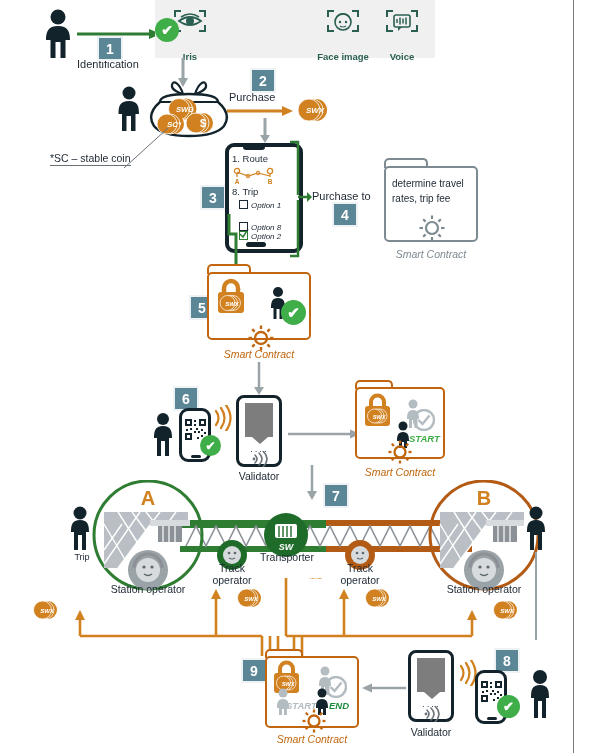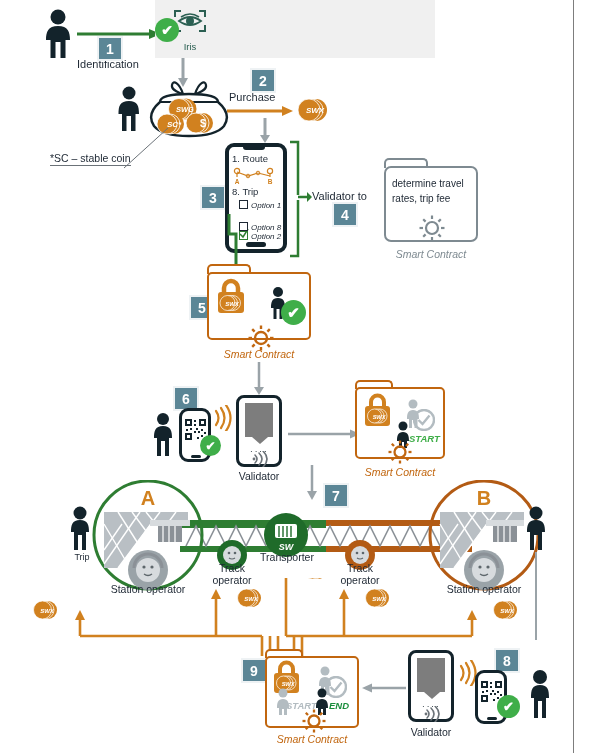--- a/index.html
+++ b/index.html
@@ -7,21 +7,21 @@
        font-family:"Liberation Sans",sans-serif;color:#1d2733;}
   .stage{position:absolute;left:0;top:0;width:594px;height:753px;}
   .abs{position:absolute;}
   .lbl{font-size:10.5px;color:#1d2733;white-space:nowrap;}
   .lbl-sm{font-size:9px;}
   .badge{width:22px;height:21px;background:#5b8696;color:#ffffff;
          font-size:14px;font-weight:bold;display:flex;align-items:center;
          justify-content:center;box-shadow:0 0 0 2px #eef2f4;}
   .biorow{position:absolute;left:155px;top:0;width:280px;height:58px;background:#f0f0f0;}
   .bio{position:absolute;width:62px;text-align:center;}
-  .bio .cap{font-size:9.5px;color:#2b5f52;margin-top:1px;}
+  .bio .cap{font-size:9.5px;color:#2b5f52;margin-top:11px;font-weight:bold;}
   .greenchk{border-radius:50%;background:#3fae49;display:flex;align-items:center;
             justify-content:center;color:#fff;font-weight:bold;}
   .rightline{position:absolute;left:573px;top:0;width:1px;height:753px;background:#7d7d7d;}
   .folder-or{box-sizing:border-box;border:2.5px solid #c1660f;border-radius:5px;background:#fff;}
   .folder-gy{box-sizing:border-box;border:2px solid #7e8a91;border-radius:5px;background:#fff;}
   .tab-or{box-sizing:border-box;border:2.5px solid #c1660f;border-bottom:none;
           border-radius:5px 5px 0 0;background:#fff;}
   .tab-gy{box-sizing:border-box;border:2px solid #7e8a91;border-bottom:none;
           border-radius:5px 5px 0 0;background:#fff;}
   .sc-cap-or{font-size:10.5px;font-style:italic;color:#c1660f;text-align:center;white-space:nowrap;}
@@ -69,21 +69,56 @@
         <path d="M20 15 q11 -8 22 0 q-11 8 -22 0 Z" fill="none" stroke="#2b5f52" stroke-width="1.8"></path>
         <circle cx="31" cy="15" r="4" fill="#2b5f52"></circle>
         <path d="M22 11 q9 -6 18 0" stroke="#2b5f52" stroke-width="1.6" fill="none"></path>
       </svg>
       <div class="cap">Iris</div>
     </div>
 
     <div class="greenchk abs" style="left:0px;top:18px;width:24px;height:24px;font-size:14px;">✔</div>
 
 
-
+    <div class="bio" style="left:157px;top:6px;">
+      <svg width="62" height="30">
+        <g stroke="#2b5f52" stroke-width="2" fill="none" stroke-linecap="square">
+          <path d="M21 5 h-5 v5"></path>
+            <path d="M41 5 h5 v5"></path>
+          <path d="M21 25 h-5 v-5"></path>
+            <path d="M41 25 h5 v-5"></path>
+        </g>
+        <circle cx="31" cy="16" r="8" fill="none" stroke="#2b5f52" stroke-width="1.6"></circle>
+        <path d="M23.5 12 q7.5 -7 15 0 q-2 -5 -7.5 -5 q-5.5 0 -7.5 5 Z" fill="#2b5f52"></path>
+        <circle cx="28" cy="16" r="1.2" fill="#2b5f52"></circle>
+        <circle cx="34" cy="16" r="1.2" fill="#2b5f52"></circle>
+        <path d="M28 20 q3 2 6 0" stroke="#2b5f52" stroke-width="1.2" fill="none"></path>
+      </svg>
+      <div class="cap">Face image</div>
+    </div>
+
+    <div class="bio" style="left:216px;top:6px;">
+      <svg width="62" height="30">
+        <g stroke="#2b5f52" stroke-width="2" fill="none" stroke-linecap="square">
+          <path d="M21 5 h-5 v5"></path>
+            <path d="M41 5 h5 v5"></path>
+          <path d="M21 25 h-5 v-5"></path>
+            <path d="M41 25 h5 v-5"></path>
+        </g>
+        <rect x="23" y="9" width="16" height="12" rx="2" fill="none" stroke="#2b5f52" stroke-width="1.6"></rect>
+        <path d="M27 21 l0 4 l4 -4" fill="#2b5f52"></path>
+        <g stroke="#2b5f52" stroke-width="1.5">
+          <line x1="26" y1="13" x2="26" y2="17"></line>
+          <line x1="29" y1="11.5" x2="29" y2="18.5"></line>
+          <line x1="32" y1="12.5" x2="32" y2="17.5"></line>
+          <line x1="35" y1="11.5" x2="35" y2="18.5"></line>
+        </g>
+      </svg>
+      <div class="cap">Voice</div>
+    </div>
   </div>
 
   <svg class="abs" style="left:176px;top:58px;" width="14" height="30">
     <line x1="7" y1="0" x2="7" y2="21" stroke="#9aa3a8" stroke-width="3"></line>
     <polygon points="2,20 12,20 7,29" fill="#9aa3a8"></polygon>
   </svg>
 
   <svg class="abs" style="left:112px;top:85px;" width="34" height="48">
     <circle cx="17" cy="8" r="6.5" fill="#13232b"></circle>
     <path d="M17 16 C8 16 6.5 21 6.5 29 L10 29 L10 46 L14.5 46 L14.5 31 L19 31 L19 46 L23.5 46 L23.5 29 L27 29 C27 21 25.5 16 17 16 Z" fill="#13232b"></path>
@@ -137,21 +172,21 @@
     <text x="21" y="18" font-family="Liberation Sans, sans-serif" font-size="8" font-weight="bold" font-style="italic" fill="#ffffff" text-anchor="middle">SWX</text>
   </svg>
 
   <svg class="abs" style="left:258px;top:118px;" width="14" height="26">
     <line x1="7" y1="0" x2="7" y2="18" stroke="#9aa3a8" stroke-width="3"></line>
     <polygon points="2,17 12,17 7,25" fill="#9aa3a8"></polygon>
   </svg>
 
   <div class="abs badge" style="left:202px;top:187px;">3</div>
 
-  <div class="abs phone" style="left:225px;top:143px;width:62px;height:110px;padding-left:11px;">
+  <div class="abs phone" style="left:225px;top:143px;width:78px;height:110px;padding-left:11px;">
     <div class="abs" style="left:14px;top:-1px;width:22px;height:4px;background:#13232b;border-radius:0 0 3px 3px;"></div>
     <div class="abs" style="left:1px;top:6px;width:52px;height:84px;">
       <div class="abs" style="left:2px;top:0px;font-size:9.5px;">1. Route</div>
       <svg class="abs" style="left:2px;top:12px;" width="48" height="20">
         <path d="M5 7 L16 11 L26 8 L38 11" stroke="#d1811f" stroke-width="1.2" fill="none"></path>
         <circle cx="5" cy="6" r="2.6" fill="none" stroke="#d1811f" stroke-width="1.2"></circle>
         <line x1="5" y1="8.2" x2="5" y2="12" stroke="#d1811f" stroke-width="1.2"></line>
         <circle cx="16" cy="11" r="1.8" fill="none" stroke="#d1811f" stroke-width="1"></circle>
         <circle cx="26" cy="8" r="1.8" fill="none" stroke="#d1811f" stroke-width="1"></circle>
         <circle cx="38" cy="6" r="2.6" fill="none" stroke="#d1811f" stroke-width="1.2"></circle>
@@ -177,25 +212,25 @@
     <div class="abs" style="left:17px;top:95px;width:20px;height:5px;border-radius:3px;background:#13232b;"></div>
   </div>
 
   <svg class="abs" style="left:288px;top:140px;" width="24" height="118">
     <path d="M2 2 L10 2 L10 55" fill="none" stroke="#2e7d32" stroke-width="2.5"></path>
     <path d="M2 116 L10 116 L10 60" fill="none" stroke="#2e7d32" stroke-width="2.5"></path>
     <line x1="10" y1="57" x2="20" y2="57" stroke="#2e7d32" stroke-width="2.5"></line>
     <polygon points="19,52 24,57 19,62" fill="#2e7d32"></polygon>
   </svg>
 
-  <div class="abs lbl" style="left:312px;top:190px;font-size:11px;">Validator to</div>
+  <div class="abs lbl" style="left:312px;top:190px;font-size:11px;">Purchase to</div>
   <div class="abs badge" style="left:334px;top:204px;">4</div>
 
   <div class="abs tab-gy" style="left:384px;top:158px;width:44px;height:10px;"></div>
-  <div class="abs folder-gy" style="left:384px;top:166px;width:94px;height:76px;border-radius:7px;">
+  <div class="abs folder-gy" style="left:384px;top:166px;width:94px;height:76px;">
     <div class="abs stxt" style="left:6px;top:8px;width:84px;line-height:15px;">determine travel rates, trip fee</div>
     <svg class="abs" style="left:30px;top:44px;" width="32" height="32">
       <g transform="translate(16,16)" fill="none" stroke="#7e8a91" stroke-width="2.2">
         <circle r="6"></circle>
         <g>
           <line x1="0" y1="-9" x2="0" y2="-12.5"></line>
           <line x1="6.4" y1="-6.4" x2="8.8" y2="-8.8"></line>
           <line x1="9" y1="0" x2="12.5" y2="0"></line>
           <line x1="6.4" y1="6.4" x2="8.8" y2="8.8"></line>
           <line x1="0" y1="9" x2="0" y2="12.5"></line>

